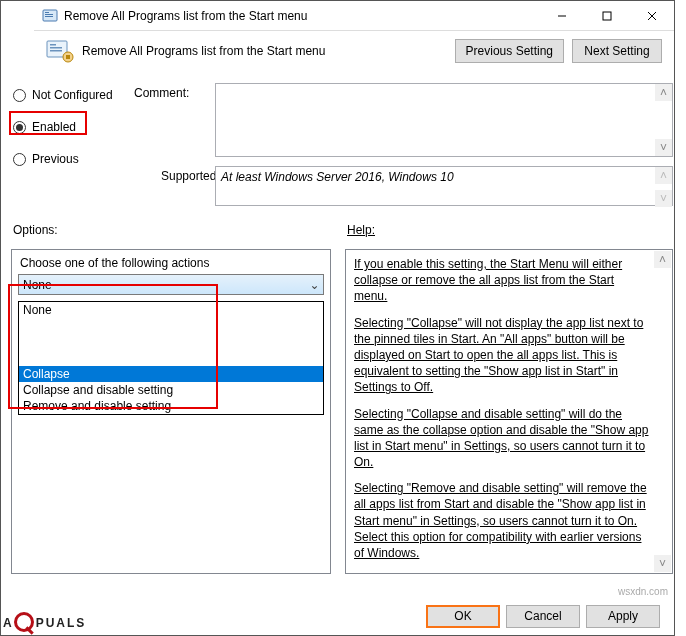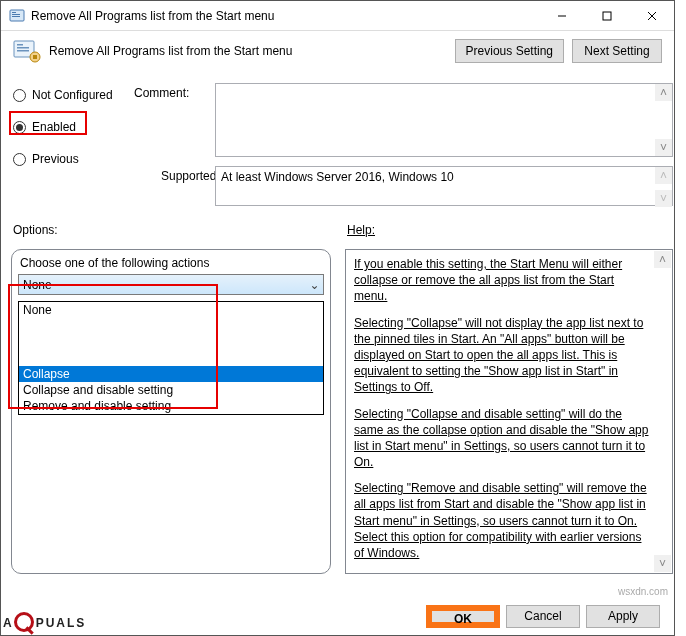--- a/index.html
+++ b/index.html
@@ -1,17 +1,17 @@
 <!DOCTYPE html>
 <html><head>
 <meta charset="utf-8">
 <style>
 * { box-sizing: border-box; font-family: "Segoe UI", Tahoma, sans-serif; font-size: 12px; }
 body { margin: 0; background: #fff; width: 686px; height: 636px; position: relative; overflow: hidden; }
-.window { border: 1px solid #555; width: 675px; height: 636px; position: relative; background: #fff; }
+.window { border: 1px solid #555; width: 675px; height: 636px; position: relative; background: #fff; padding-left: 33px; }
 .titlebar { height: 30px; display: flex; align-items: center; border-bottom: 1px solid #ddd; }
 .titlebar .icon { width: 16px; height: 16px; margin: 0 6px 0 8px; }
 .titlebar .title { flex: 1; }
 .winbtns { display: flex; height: 100%; }
 .winbtn { width: 45px; display: flex; align-items: center; justify-content: center; }
 .header-row { display: flex; align-items: center; padding: 8px 12px; gap: 8px; }
 .header-row .bigicon { width: 28px; height: 24px; flex-shrink: 0; }
 .header-row .htitle { flex: 1; }
 .header-row .navbtn { min-width: 90px; height: 24px; border: 1px solid #adadad; background: #e1e1e1; padding: 0 10px; cursor: pointer; }
 .radio-col { position: absolute; left: 12px; top: 82px; width: 110px; }
@@ -19,37 +19,37 @@
 .radio { width: 13px; height: 13px; border: 1px solid #333; border-radius: 50%; display: flex; align-items: center; justify-content: center; }
 .radio.checked::after { content: ""; width: 7px; height: 7px; background: #333; border-radius: 50%; }
 .highlight-red { position: absolute; border: 2px solid #e60000; pointer-events: none; }
 .row-label { position: absolute; color: #000; }
 .textarea-box { position: absolute; border: 1px solid #abadb3; background: #fff; }
 .textarea-box .scroll-up, .textarea-box .scroll-down { position: absolute; right: 0; width: 17px; height: 17px; background: #f0f0f0; display: flex; align-items: center; justify-content: center; color: #888; }
 .textarea-box .scroll-up { top: 0; }
 .textarea-box .scroll-down { bottom: 0; }
 .textarea-content { padding: 3px 20px 3px 5px; line-height: 1.4; white-space: pre-wrap; }
 .supported-box { position: absolute; border: 1px solid #abadb3; background: #fff; display: flex; align-items: flex-start; }
-.supported-box .val { padding: 3px 5px; flex: 1; }
+.supported-box .val { padding: 3px 5px; flex: 1; font-style: italic; }
 .section-label { position: absolute; }
 .panel { position: absolute; border: 1px solid #828790; background: #fff; }
 .actions-label { padding: 6px 8px 4px; }
 .dropdown { position: relative; margin: 0 6px; height: 21px; border: 1px solid #7a7a7a; background: linear-gradient(#e5f1fb, #cde7fb); display: flex; align-items: center; cursor: pointer; }
 .dropdown .val { padding-left: 4px; flex: 1; }
 .dropdown .arrow { width: 17px; text-align: center; color: #444; }
 .dd-list { position: absolute; left: 6px; right: 6px; top: 51px; border: 1px solid #000; background: #fff; }
 .dd-item { padding: 1px 4px; cursor: pointer; }
 .dd-item.sel { background: #0078d7; color: #fff; margin-top: 48px; }
 .help-text p { margin: 0 0 10px 0; line-height: 1.35; }
 .help-panel .scroll-up, .help-panel .scroll-down { position: absolute; right: 1px; width: 17px; height: 17px; background: #f0f0f0; display: flex; align-items: center; justify-content: center; color: #888; }
 .help-panel .scroll-up { top: 1px; }
 .help-panel .scroll-down { bottom: 1px; }
 .footer { position: absolute; left: 0; right: 0; bottom: 0; height: 38px; display: flex; align-items: center; justify-content: flex-end; gap: 6px; padding-right: 14px; background: #fff; }
 .btn { min-width: 74px; height: 23px; border: 1px solid #adadad; background: #e1e1e1; cursor: pointer; }
-.btn.default { border: 6px solid #f97316; font-weight: bold; }
+.btn.default { border: 2px solid #f97316; }
 .watermark { position: absolute; left: 2px; bottom: 1px; font-size: 22px; font-weight: 700; letter-spacing: 2px; color: #222; display: flex; align-items: center; pointer-events: none; }
 .watermark .mag { display: inline-block; width: 22px; height: 22px; position: relative; }
 .watermark .mag::before { content: ""; position: absolute; width: 14px; height: 14px; border: 3px solid #b60f17; border-radius: 50%; left: 0; top: 0; }
 .watermark .mag::after { content: ""; position: absolute; width: 3px; height: 9px; background: #b60f17; left: 14px; top: 14px; transform: rotate(-45deg); }
 .wm2 { position: absolute; right: 6px; bottom: 38px; font-size: 10px; color: #aaa; pointer-events: none; }
 </style>
 </head>
 <body>
 
 <div class="window">
@@ -128,21 +128,21 @@
     <div class="val">At least Windows Server 2016, Windows 10</div>
     <div style="width:17px;">
       <div style="height:17px;background:#f0f0f0;display:flex;align-items:center;justify-content:center;color:#bbb;">˄</div>
       <div style="height:17px;background:#f0f0f0;display:flex;align-items:center;justify-content:center;color:#bbb;margin-top:6px;">˅</div>
     </div>
   </div>
 
   <div class="section-label" style="left:12px; top:222px;">Options:</div>
   <div class="section-label" style="left:346px; top:222px;text-decoration:underline;">Help:</div>
 
-  <div class="panel" style="left:10px; top:248px; width:320px; height:325px;border-radius:10px;">
+  <div class="panel" style="left:10px; top:248px; width:320px; height:325px;">
     <div class="actions-label">Choose one of the following actions</div>
     <div class="dropdown">
       <span class="val">None</span>
       <span class="arrow">⌄</span>
     </div>
     <div class="dd-list">
       <div class="dd-item">None</div>
       <div class="dd-item sel">Collapse</div>
       <div class="dd-item">Collapse and disable setting</div>
       <div class="dd-item">Remove and disable setting</div>

